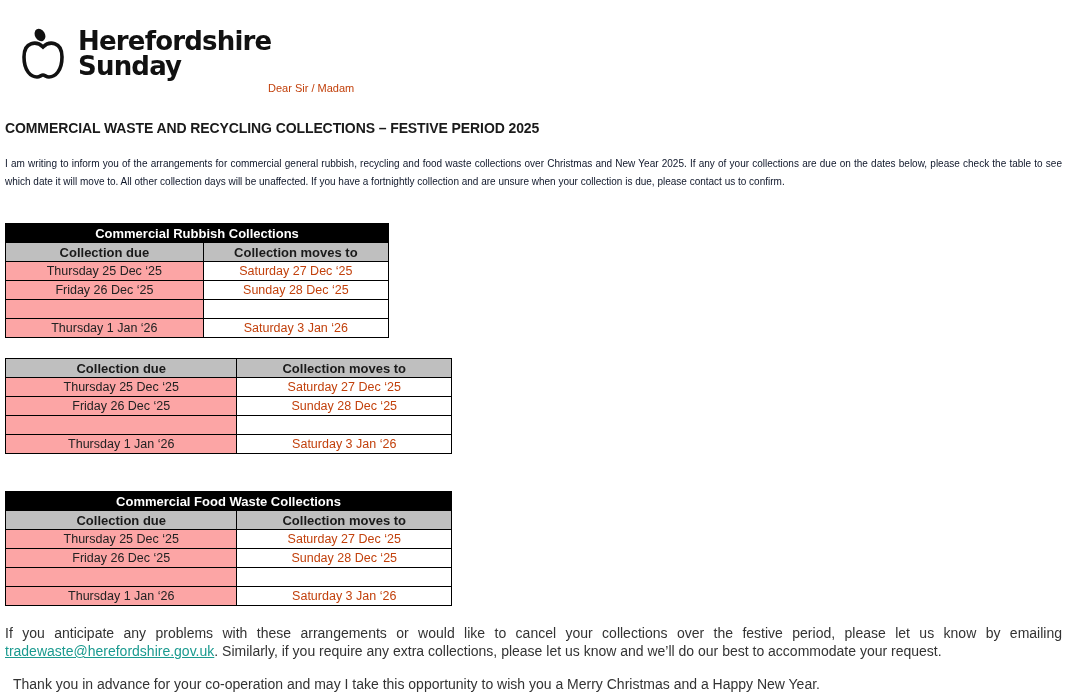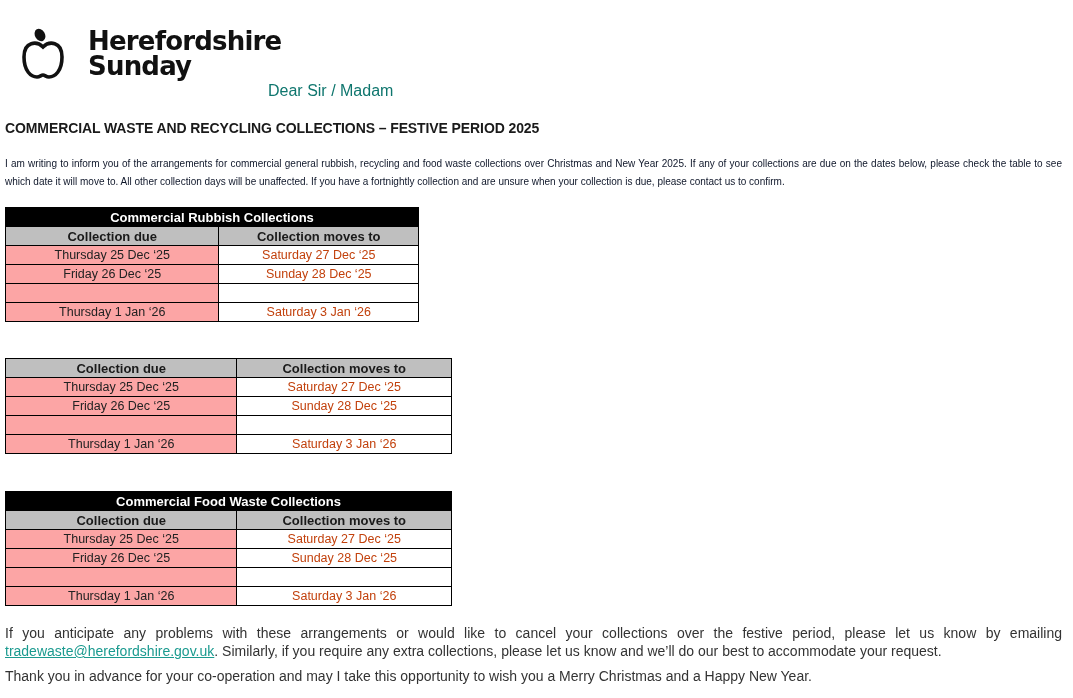--- a/index.html
+++ b/index.html
@@ -3,47 +3,47 @@
 <meta charset="utf-8">
 <style>
   html, body { margin: 0; padding: 0; background: #ffffff; }
   body {
     width: 1073px; height: 698px; position: relative; overflow: hidden;
     font-family: "Liberation Sans", sans-serif; color: #222222;
   }
   .logo { position: absolute; left: 20px; top: 26px; height: 56px; display: flex; align-items: center; }
   .logo svg { display: block; }
   .logo-text {
-    margin-left: 22px; font-family: "DejaVu Sans", sans-serif; font-weight: bold;
+    margin-left: 12px; font-family: "DejaVu Sans", sans-serif; font-weight: bold;
     font-size: 26px; line-height: 25px; color: #111111; letter-spacing: -0.8px;
   }
-  .salutation { position: absolute; left: 268px; top: 82px; font-size: 16px; color: #0f766e; }
+  .salutation { position: absolute; left: 268px; top: 82px; font-size: 11px; color: #c2410c; }
   .heading { position: absolute; left: 5px; top: 120px; font-size: 14px; font-weight: bold; color: #1a1a1a; letter-spacing: -0.1px; }
   .intro {
     position: absolute; left: 5px; top: 155px; width: 1057px; font-size: 10px; line-height: 18px;
     text-align: justify; color: #0f172a; margin: 0;
   }
   table.sched { position: absolute; left: 5px; border-collapse: collapse; font-size: 12.5px; }
   table.sched td, table.sched th { border: 1px solid #000; padding: 0; height: 18px; text-align: center; }
   table.sched th.title { background: #000; color: #fff; font-weight: bold; font-size: 13px; height: 18px; }
   table.sched th.sub { background: #bfbfbf; color: #1a1a1a; font-weight: bold; font-size: 13px; }
   table.sched td.due { background: #fca5a5; color: #222; }
   table.sched td.moves { background: #ffffff; color: #c2410c; }
-  #t1 { top: 207px; width: 414px; }
+  #t1 { top: 223px; width: 384px; }
   #t1 col.c1 { width: 214px; } #t1 col.c2 { width: 200px; }
   #t2 { top: 358px; width: 447px; }
   #t2 col.c1 { width: 232px; } #t2 col.c2 { width: 215px; }
   #t3 { top: 491px; width: 447px; }
   #t3 col.c1 { width: 232px; } #t3 col.c2 { width: 215px; }
   .closing {
     position: absolute; left: 5px; top: 624px; width: 1057px; font-size: 14px; line-height: 18px;
     text-align: justify; color: #333333; margin: 0;
   }
   .closing a { color: #1a9a8f; text-decoration: underline; }
-  .thanks { position: absolute; left: 5px; top: 668px; font-size: 14px; color: #333333; margin: 0; }
+  .thanks { position: absolute; left: 5px; top: 668px; font-size: 14px; color: #333333; margin: 8px; }
 </style>
 </head>
 <body>
 
 <div class="logo">
   <svg width="46" height="54" viewBox="0 0 46 54">
     <ellipse cx="20" cy="8" rx="5" ry="6.5" transform="rotate(-30 20 8)" fill="#111"></ellipse>
     <path d="M23 20 C 17 14, 4 14, 4 30 C 4 44, 11 50, 17 50 C 20 50, 21 48, 23 48 C 25 48, 26 50, 29 50 C 35 50, 42 44, 42 30 C 42 14, 29 14, 23 20 Z" fill="none" stroke="#111" stroke-width="3.6"></path>
   </svg>
   <div class="logo-text">

